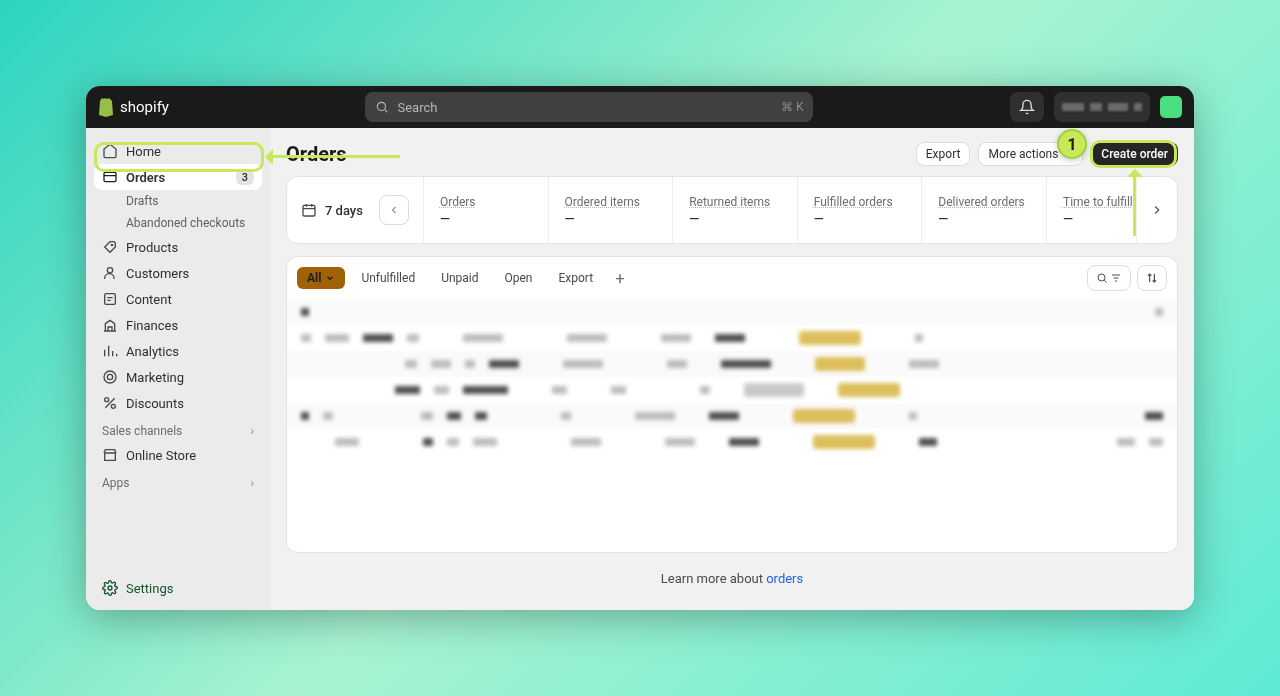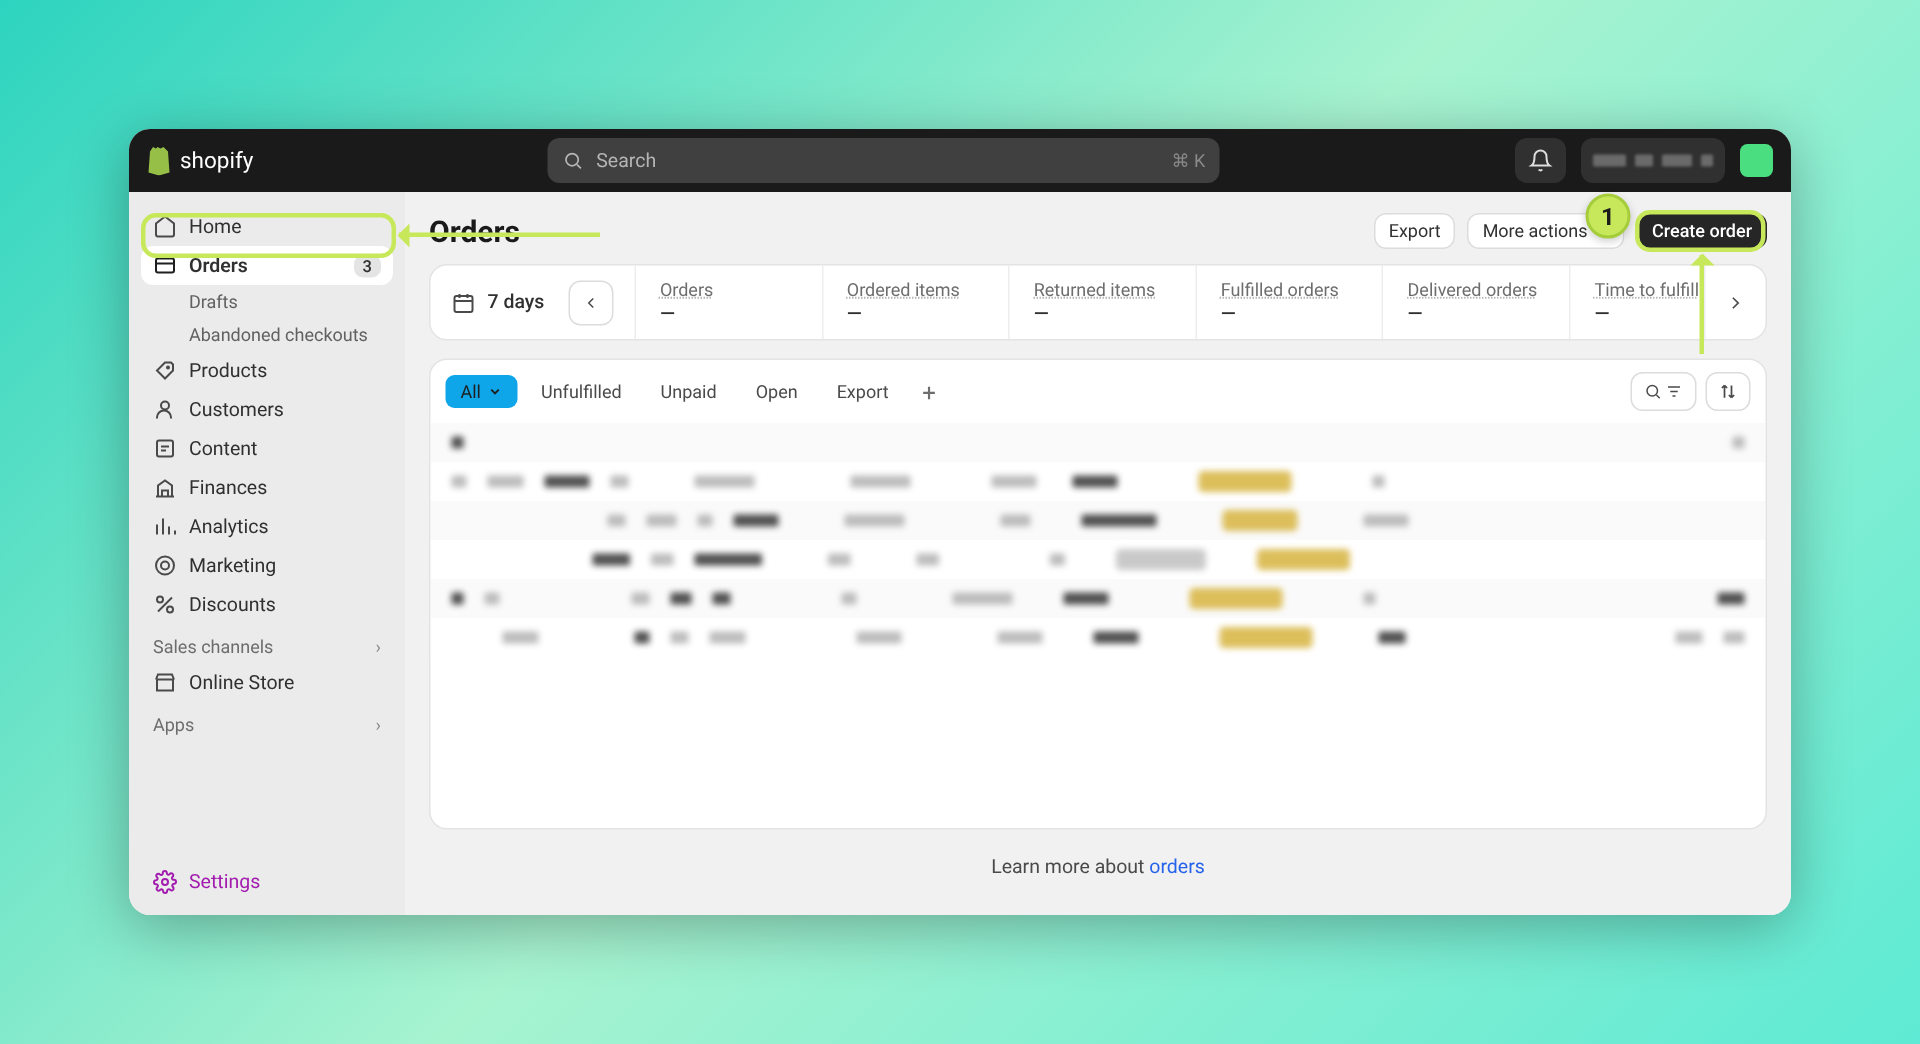--- a/index.html
+++ b/index.html
@@ -54,46 +54,46 @@
     position:relative; cursor:pointer;
   }
   .nav-item.active { background:#fff; font-weight:600; }
   .nav-item .icon { width:16px; height:16px; display:flex; align-items:center; justify-content:center; flex-shrink:0; color:#4a4a4a; }
   .nav-item.active .icon { color:#1f1f1f; }
   .nav-badge { margin-left:auto; background:#e4e4e4; color:#303030; border-radius:6px; font-size:11px; padding:1px 6px; font-weight:500; }
   .nav-sub { padding-left:32px; font-size:12px; color:#616161; padding-top:4px; padding-bottom:4px; cursor:pointer; }
   .nav-section { color:#6d6d6d; font-size:12px; padding:8px 8px 4px 8px; display:flex; align-items:center; justify-content:space-between; cursor:pointer; }
   .nav-chevron { color:#8a8a8a; }
   .sidebar-bottom { margin-top:auto; }
-  .settings-item { display:flex; align-items:center; gap:8px; padding:6px 8px; font-size:13px; color:#a21caf; cursor:pointer; }
+  .settings-item { display:flex; align-items:center; gap:8px; padding:6px 8px; font-size:13px; color:#14532d; cursor:pointer; }
   
   .main { flex:1; background:#f1f1f1; padding:14px 16px; overflow:hidden; display:flex; flex-direction:column; position:relative; }
   .page-head { display:flex; align-items:center; margin-bottom:10px; }
   .page-title { font-size:20px; font-weight:700; color:#1a1a1a; }
   .head-actions { margin-left:auto; display:flex; gap:8px; align-items:center; }
   .btn { font-size:12px; padding:5px 10px; border-radius:8px; border:none; cursor:pointer; display:flex; align-items:center; gap:5px; }
   .btn-light { background:#fff; color:#303030; box-shadow: inset 0 0 0 1px #dcdcdc; }
   .btn-dark { background:#262626; color:#fff; font-weight:500; }
   
   .stats-card {
     background:#fff; border:1px solid #e3e3e3; border-radius:12px;
-    display:flex; align-items:stretch; height:51px; overflow:hidden;
+    display:flex; align-items:stretch; height:68px; overflow:hidden;
   }
   .stat-date { display:flex; align-items:center; gap:8px; padding:0 14px; border-right:1px solid #ededed; }
   .stat-btn { width:30px; height:30px; border:1px solid #dcdcdc; border-radius:8px; display:flex; align-items:center; justify-content:center; margin-left:8px; }
   .stat-col { flex:1; border-right:1px solid #ededed; display:flex; flex-direction:column; justify-content:center; padding:0 16px; font-size:12px; color:#505050; position:relative; }
   .stat-col:last-child { border-right:none; }
   .stat-label { text-decoration: underline dotted #b5b5b5; color:#6d6d6d; }
   .stat-value { font-size:13px; color:#303030; font-weight:500; margin-top:2px; }
   .stat-nav { width:40px; display:flex; align-items:center; justify-content:center; }
   
   .tabs-card { background:#fff; border:1px solid #e3e3e3; border-radius:12px; margin-top:12px; flex:1; display:flex; flex-direction:column; overflow:hidden; }
   .tabs-row { display:flex; align-items:center; padding:8px 10px; gap:6px; }
   .tab { font-size:12px; padding:4px 10px; border-radius:6px; cursor:pointer; color:#4a4a4a; display:flex; align-items:center; gap:4px; }
-  .tab.active { background:#0ea5e9; font-weight:400; color:#1f1f1f; }
+  .tab.active { background:#a16207; font-weight:700; color:#1f1f1f; }
   .tab-add { width:22px; height:22px; display:flex; align-items:center; justify-content:center; color:#6d6d6d; border-radius:6px; cursor:pointer; }
   .tab-tools { margin-left:auto; display:flex; gap:6px; }
   .tool-btn { width:30px; height:26px; border:1px solid #dcdcdc; border-radius:8px; display:flex; align-items:center; justify-content:center; font-size:13px; color:#4a4a4a; cursor:pointer; }
   .tool-btn.wide { width:44px; gap:2px; }
   
   .blur-table { flex:1; overflow:hidden; }
   .blur-row { height:26px; display:flex; align-items:center; gap:14px; padding:0 14px; }
   .blur-row:nth-child(odd){ background:#fafafa; }
   .blur-row:nth-child(even){ background:#fff; }
   .bcell { height:8px; background:#919191; border-radius:1px; filter:blur(2px); opacity:.9; }

